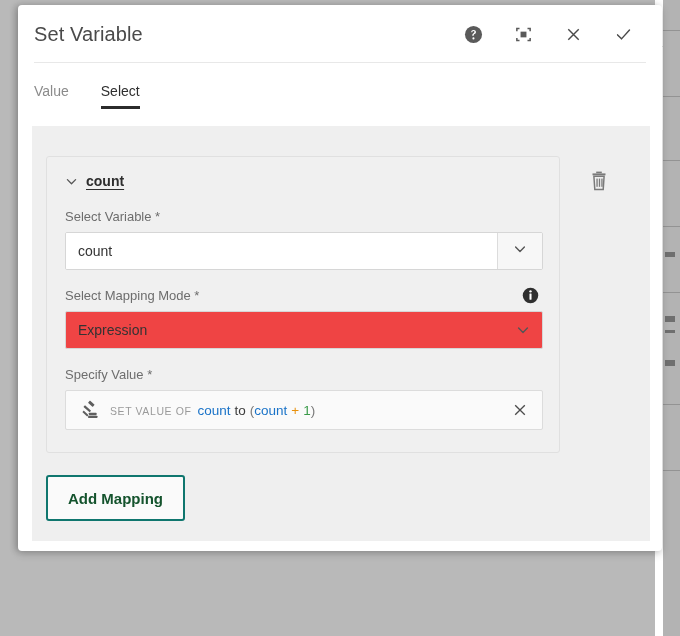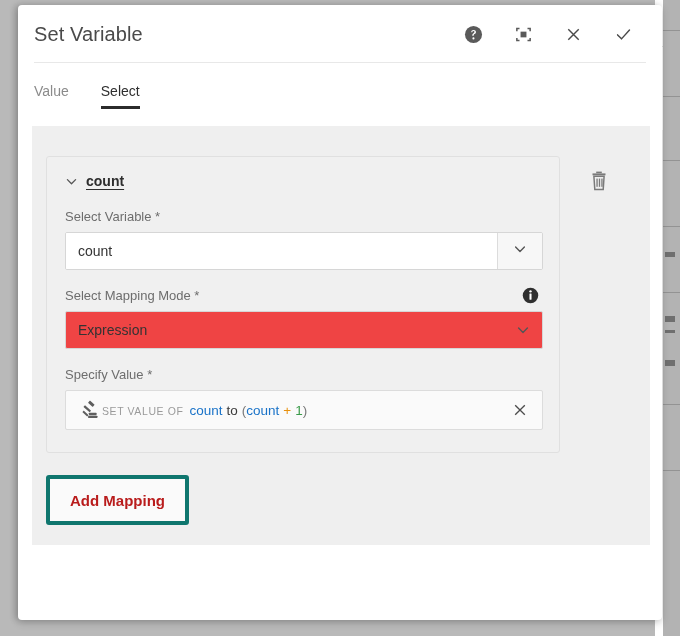--- a/index.html
+++ b/index.html
@@ -68,21 +68,21 @@
     width: 10px;
     background: #f1f1f1;
   }
 
   
   #dialog {
     position: absolute;
     left: 18px;
     top: 5px;
     width: 644px;
-    height: 615px;
+    height: 546px;
     background: #ffffff;
     border-radius: 4px;
     box-shadow: -3px 0 6px rgba(0,0,0,0.18), 0 3px 8px rgba(0,0,0,0.16);
     overflow: hidden;
   }
 
   
   .dlg-header {
     position: relative;
     height: 58px;
@@ -303,20 +303,21 @@
     width: 26px;
     height: 24px;
     display: flex;
     align-items: center;
     justify-content: center;
     color: #5e5e5e;
     cursor: pointer;
     flex: 0 0 auto;
   }
   .expr-text {
+    margin-left: 8px;
     font-size: 13px;
     white-space: nowrap;
     display: flex;
     align-items: baseline;
     gap: 0;
   }
   .tok-kw {
     font-size: 10.5px;
     letter-spacing: 0.6px;
     color: #9a9a9a;
@@ -343,26 +344,26 @@
   }
 
   
   .add-mapping-btn {
     margin-top: 22px;
     display: inline-flex;
     align-items: center;
     justify-content: center;
     height: 42px;
     padding: 0 20px;
-    border: 4px solid #0f766e;
+    border: 2px solid #0f766e;
     border-radius: 3px;
     background: #fafafa;
     font-size: 15px;
     font-weight: bold;
-    color: #b91c1c;
+    color: #14532d;
     cursor: pointer;
   }
 </style>
 </head>
 <body>
 
 <div id="app-root">
 
   <div class="bg-canvas"></div>
 

